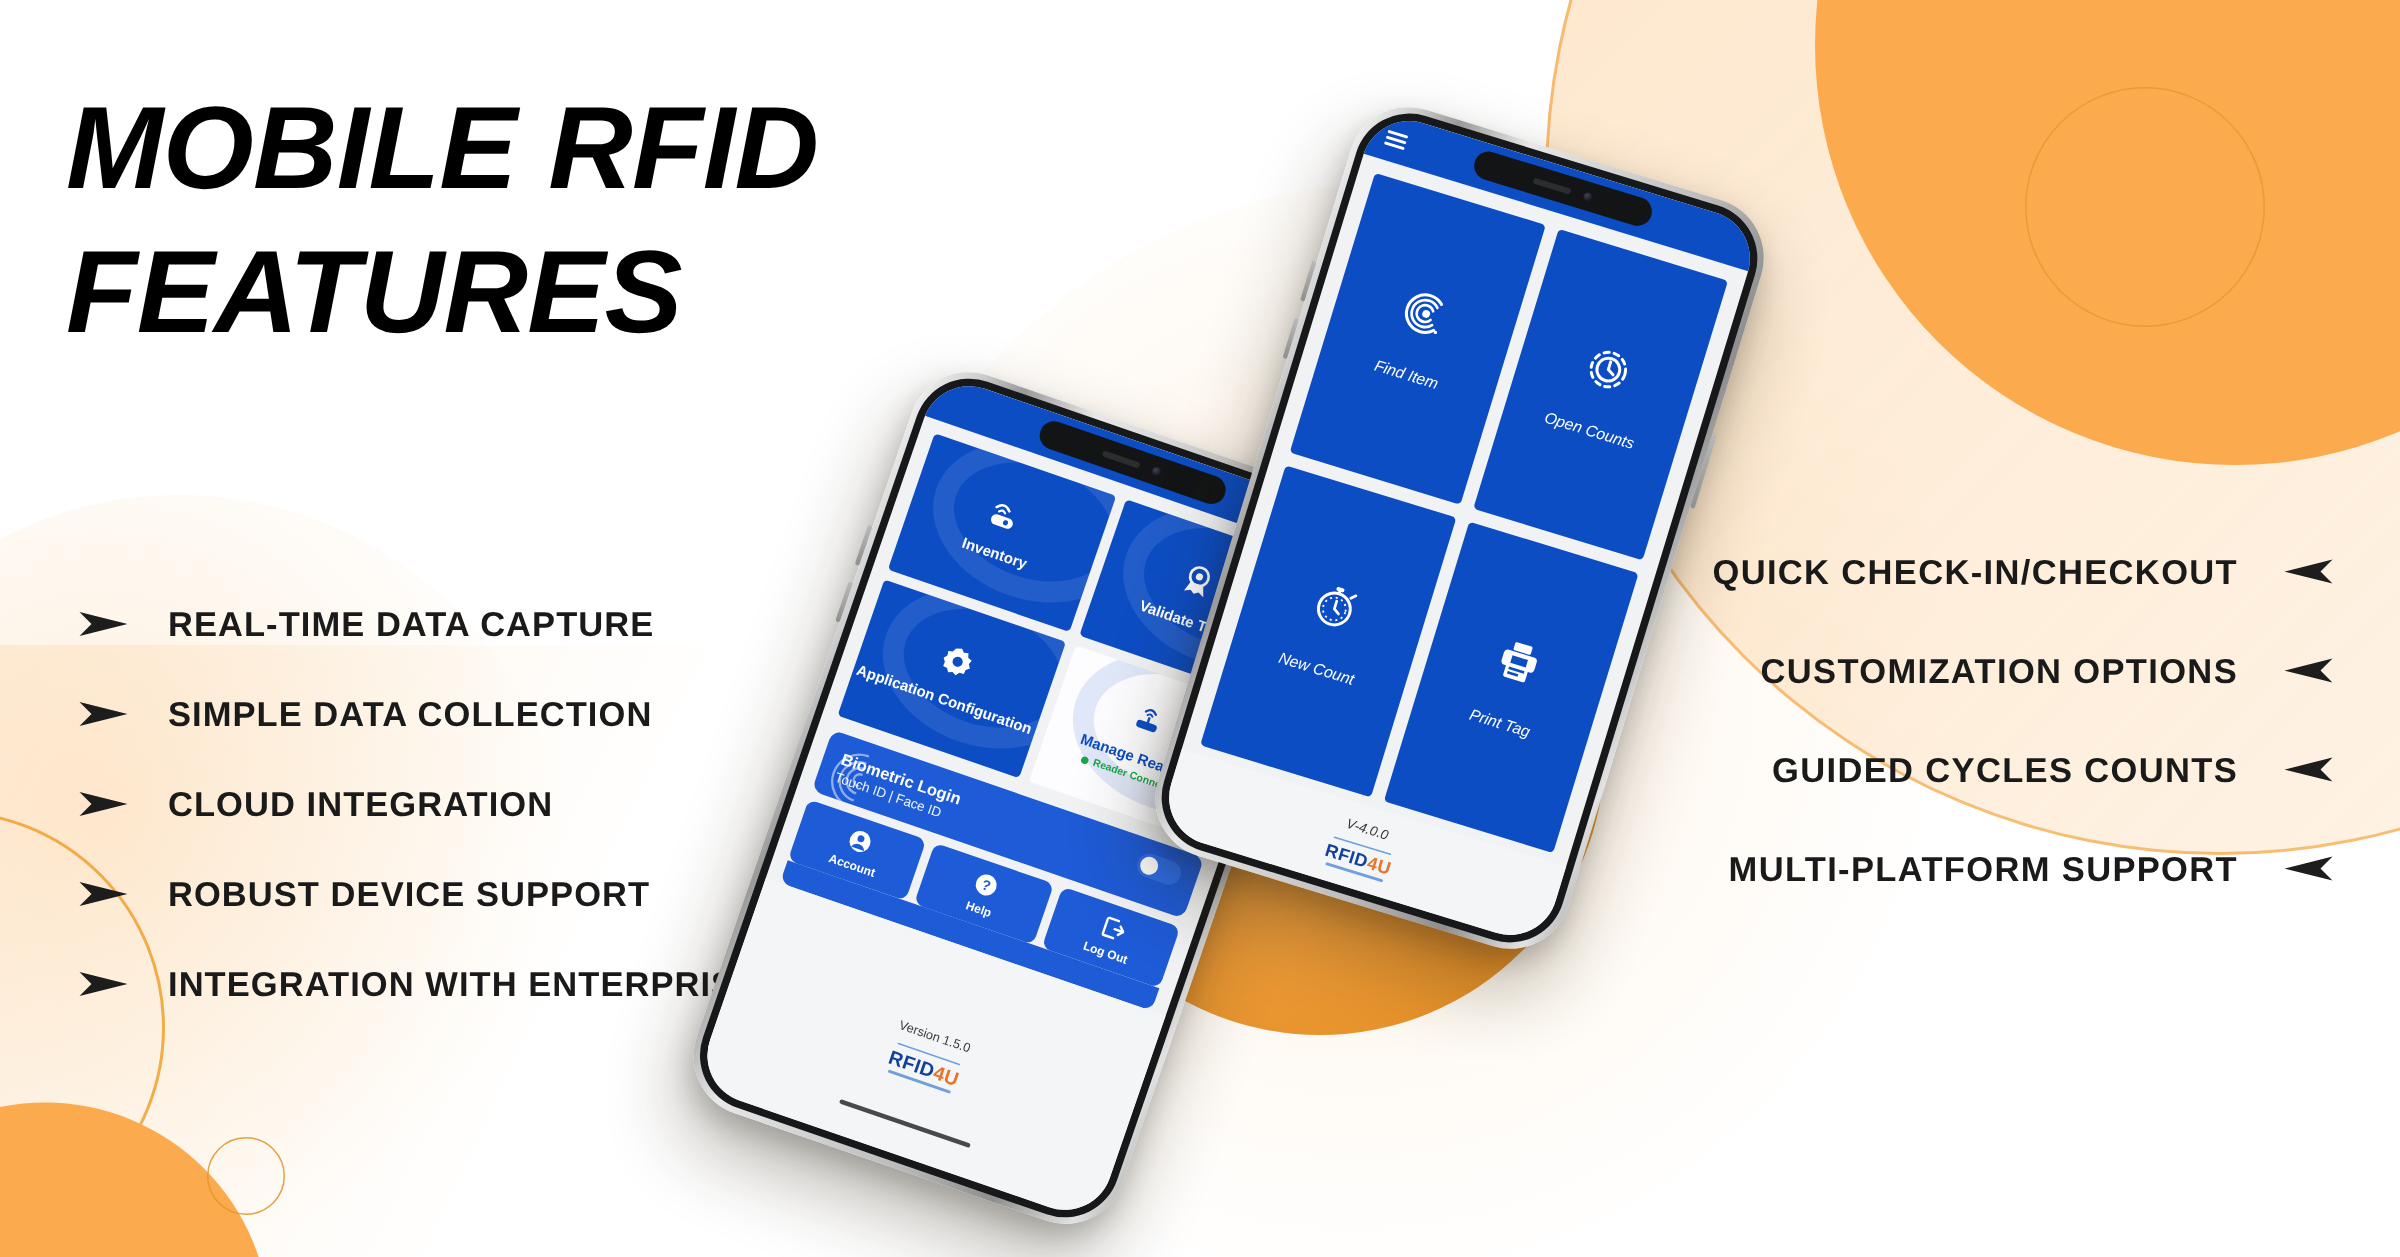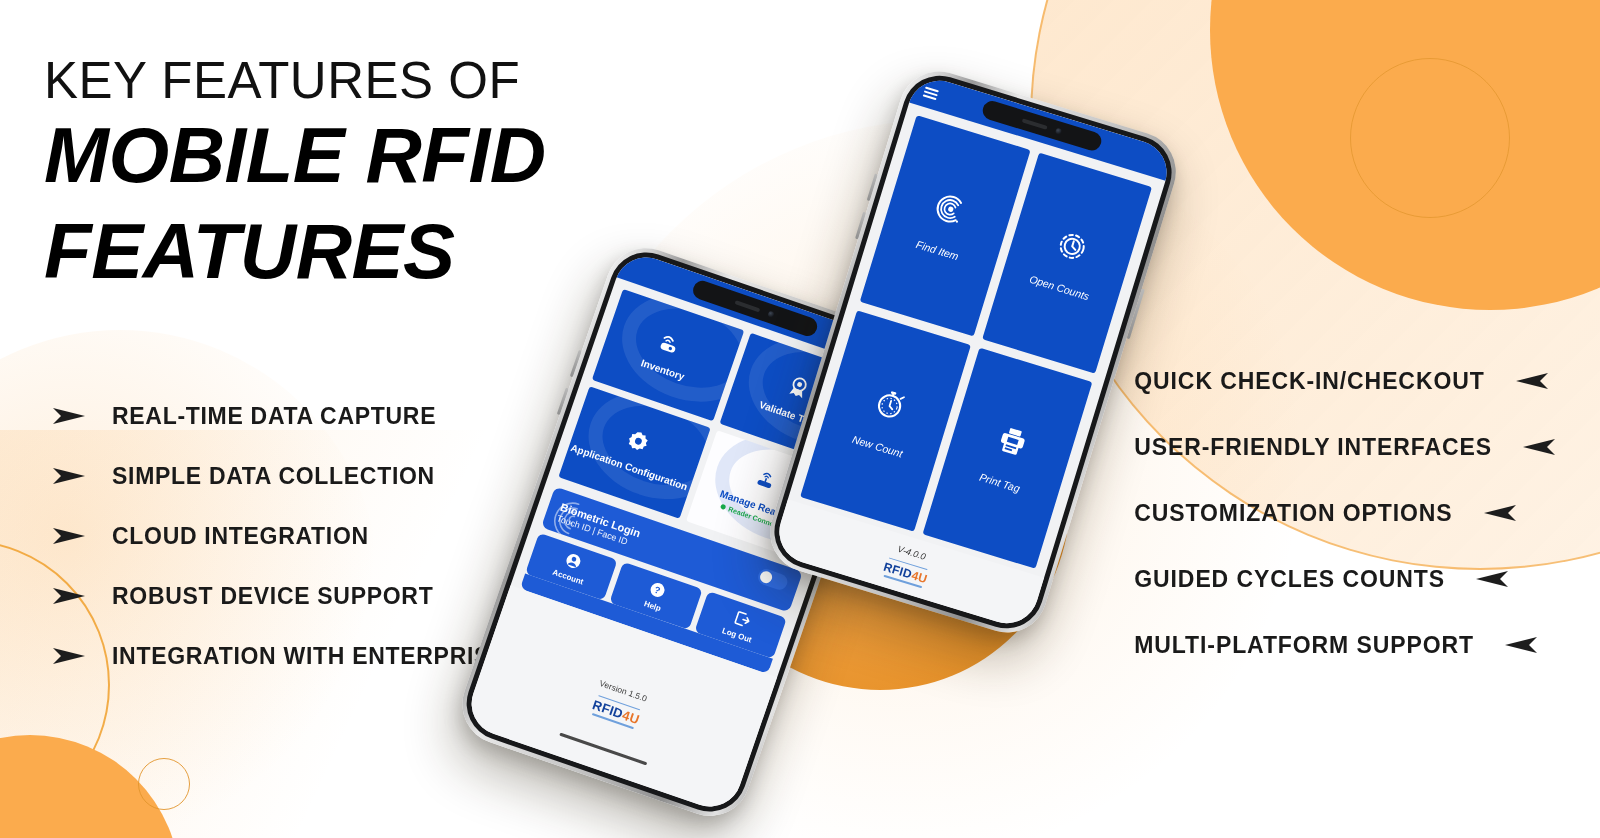--- a/index.html
+++ b/index.html
@@ -85,21 +85,21 @@
     width:34px; height:22px; flex:0 0 34px;
     display:block;
   }
   .l-text {
     font-size:23px; font-weight:600; letter-spacing:.7px; color:#1a1a1a;
     white-space:nowrap;
   }
 
   .right-list { position:absolute; right:44px; top:348px; z-index:5; }
   .r-item {
-    display:flex; align-items:center; 
+    display:flex; align-items:center; justify-content:flex-end;
     gap:30px; height:66px;
   }
   .r-text {
     font-size:23px; font-weight:600; letter-spacing:.9px; color:#1a1a1a;
     white-space:nowrap;
   }
   .arrow-l { width:34px; height:22px; flex:0 0 34px; display:block; }
 
   
   .phone {
@@ -249,21 +249,20 @@
   <div class="bg-warm-mid"></div>
   <div class="bg-warm-tl"></div>
   <div class="warm-wash-bl"></div>
   <div class="orange-circle-center"></div>
   <div class="arc-bl"></div>
   <div class="orange-corner-bl"></div>
   <div class="ring-bl"></div>
 </div>
 
 <div class="headline">
-  <div class="h-line1">KEY FEATURES OF</div>
   <div class="h-line2">MOBILE RFID</div>
   <div class="h-line3">FEATURES</div>
 </div>
 
 <div class="left-list">
   <div class="l-item">
     <svg class="arrow-r" viewBox="0 0 34 22">
       <path d="M1 3 L33 11 L1 19 L9 11 Z" fill="#1d1d1d"></path>
     </svg>
     <span class="l-text">REAL-TIME DATA CAPTURE</span>
@@ -290,26 +289,20 @@
     <svg class="arrow-r" viewBox="0 0 34 22">
       <path d="M1 3 L33 11 L1 19 L9 11 Z" fill="#1d1d1d"></path>
     </svg>
     <span class="l-text">INTEGRATION WITH ENTERPRISE SYSTEMS</span>
   </div>
 </div>
 
 <div class="right-list">
   <div class="r-item">
     <span class="r-text">QUICK CHECK-IN/CHECKOUT</span>
-    <svg class="arrow-l" viewBox="0 0 34 22">
-      <path d="M33 3 L1 11 L33 19 L25 11 Z" fill="#1d1d1d"></path>
-    </svg>
-  </div>
-  <div class="r-item">
-    <span class="r-text">USER-FRIENDLY INTERFACES</span>
     <svg class="arrow-l" viewBox="0 0 34 22">
       <path d="M33 3 L1 11 L33 19 L25 11 Z" fill="#1d1d1d"></path>
     </svg>
   </div>
   <div class="r-item">
     <span class="r-text">CUSTOMIZATION OPTIONS</span>
     <svg class="arrow-l" viewBox="0 0 34 22">
       <path d="M33 3 L1 11 L33 19 L25 11 Z" fill="#1d1d1d"></path>
     </svg>
   </div>

